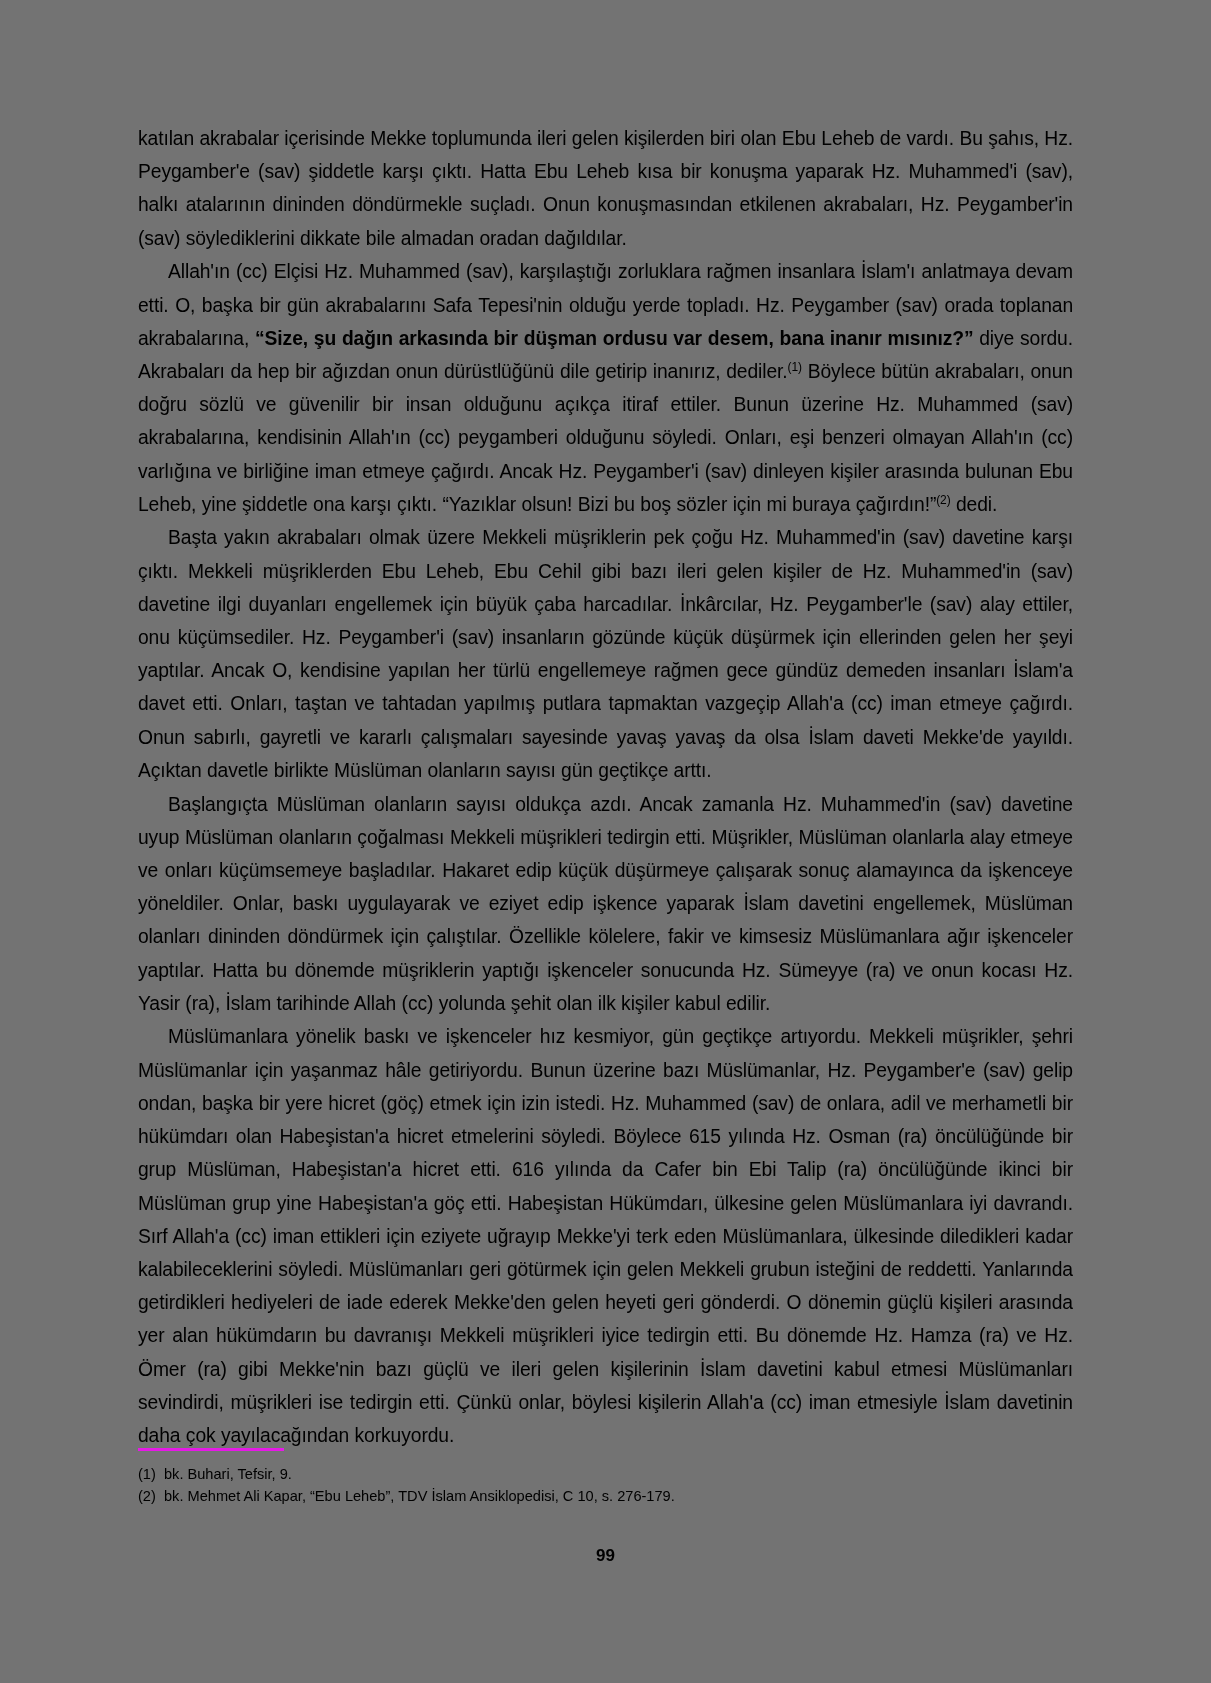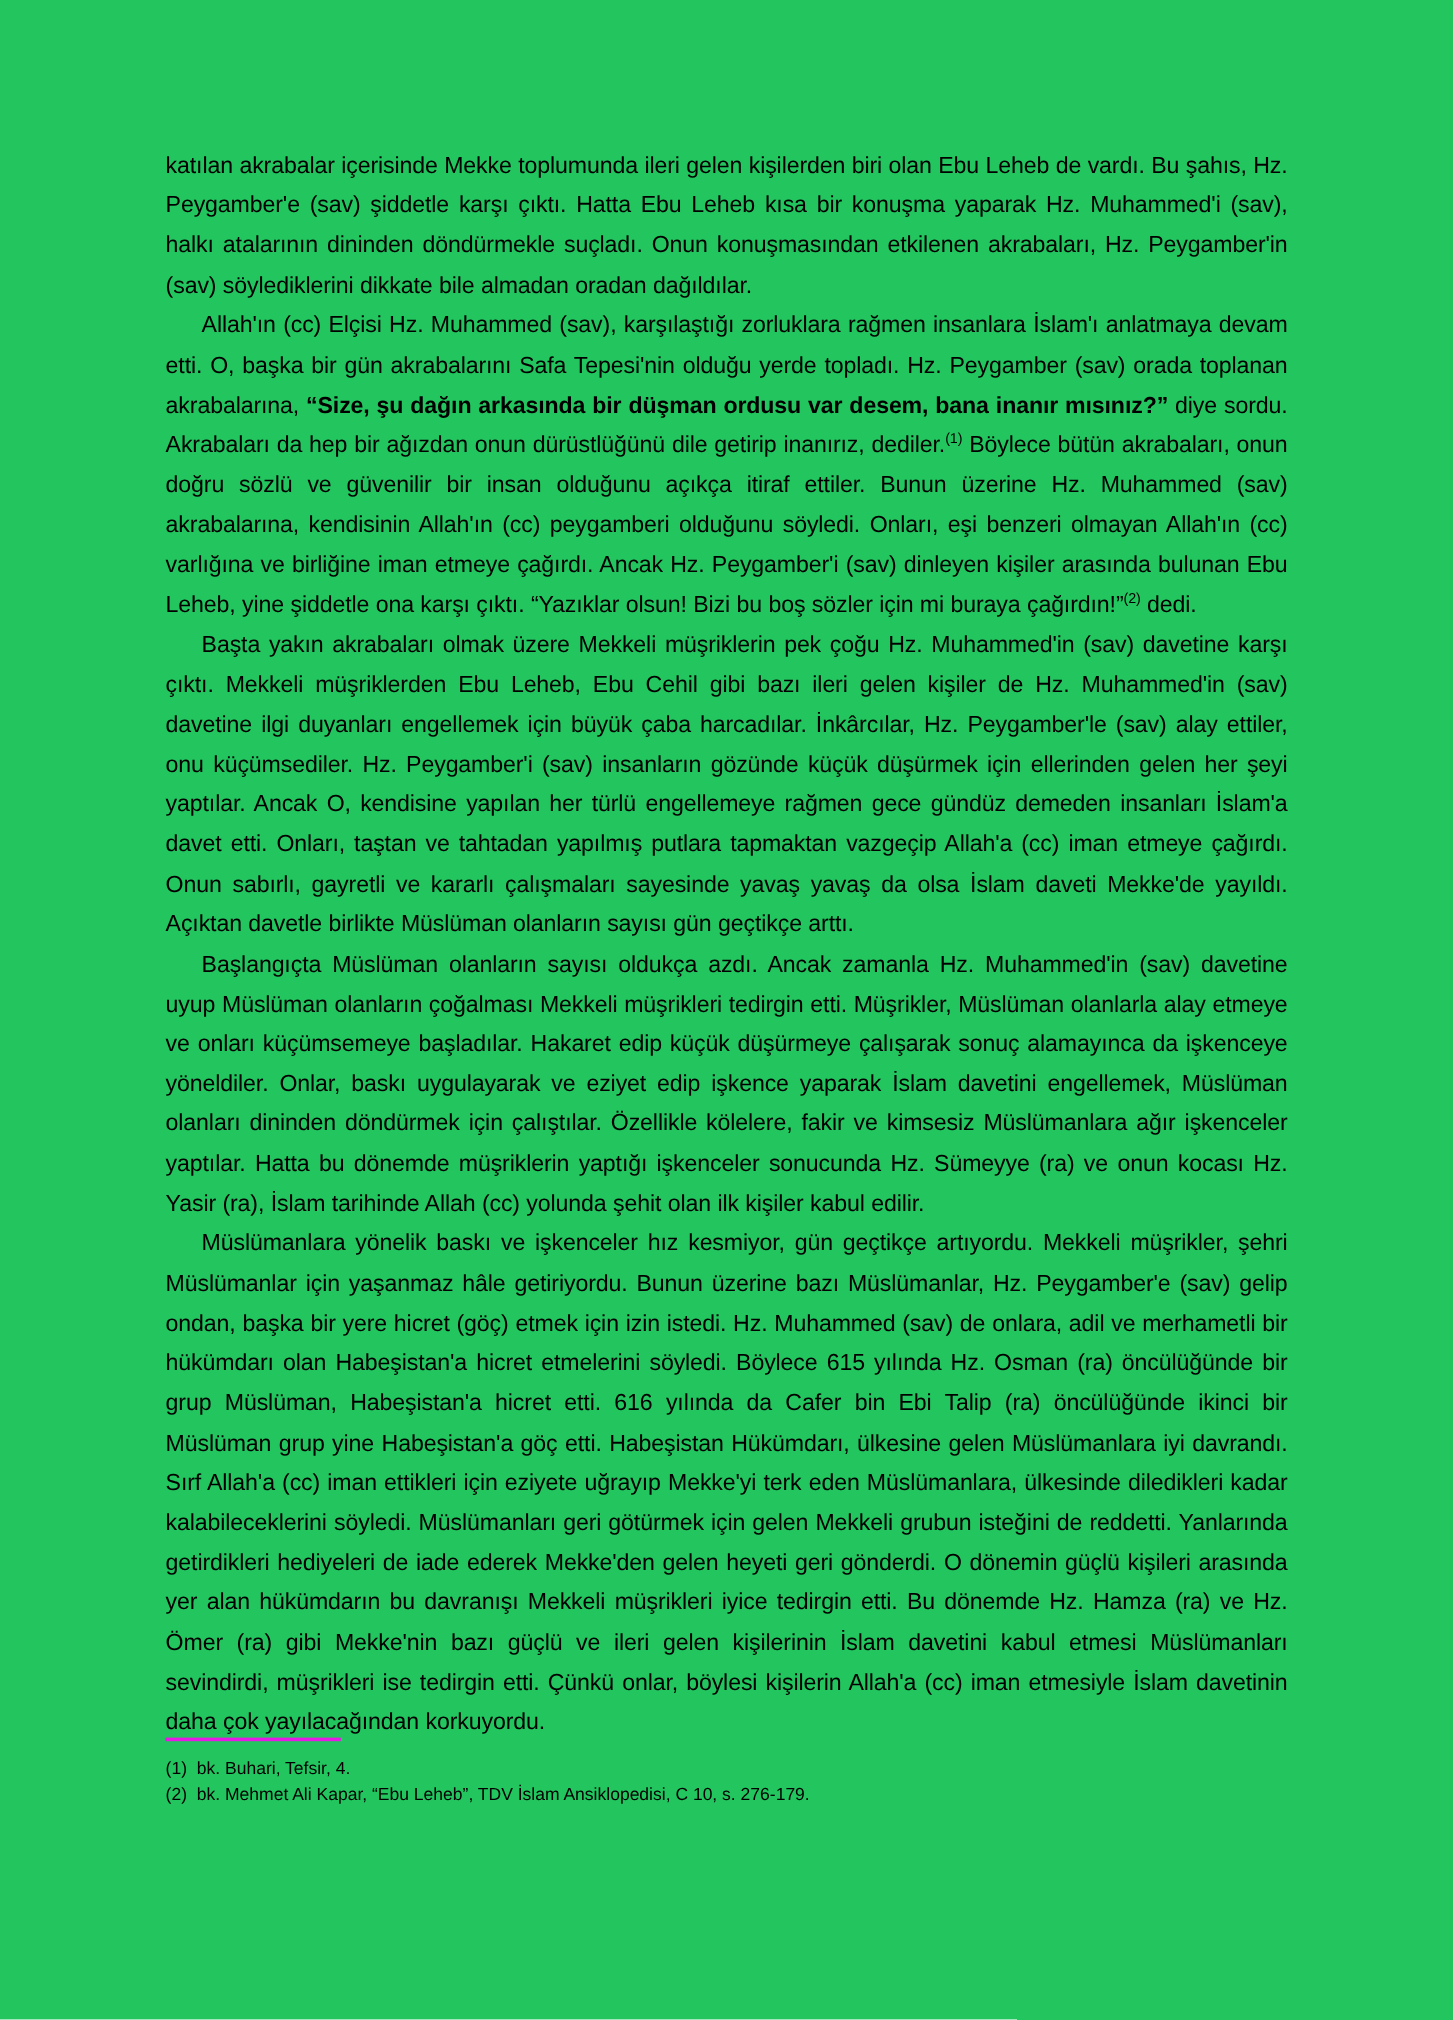--- a/index.html
+++ b/index.html
@@ -8,21 +8,21 @@
     background: #ffffff;
   }
   body {
     font-family: "Liberation Sans", sans-serif;
     color: #000000;
   }
   .page {
     position: relative;
     width: 1211px;
     height: 1683px;
-    background: #22c55e;
+    background: #737373;
     box-sizing: border-box;
     overflow: hidden;
   }
   .content {
     position: absolute;
     left: 138px;
     top: 122px;
     width: 935px;
   }
   .para {
@@ -94,18 +94,19 @@
     <p class="para indent">Başta yakın akrabaları olmak üzere Mekkeli müşriklerin pek çoğu Hz. Muhammed'in (sav) davetine karşı çıktı. Mekkeli müşriklerden Ebu Leheb, Ebu Cehil gibi bazı ileri gelen kişiler de Hz. Muhammed'in (sav) davetine ilgi duyanları engellemek için büyük çaba harcadılar. İnkârcılar, Hz. Peygamber'le (sav) alay ettiler, onu küçümsediler. Hz. Peygamber'i (sav) insanların gözünde küçük düşürmek için ellerinden gelen her şeyi yaptılar. Ancak O, kendisine yapılan her türlü engellemeye rağmen gece gündüz demeden insanları İslam'a davet etti. Onları, taştan ve tahtadan yapılmış putlara tapmaktan vazgeçip Allah'a (cc) iman etmeye çağırdı. Onun sabırlı, gayretli ve kararlı çalışmaları sayesinde yavaş yavaş da olsa İslam daveti Mekke'de yayıldı. Açıktan davetle birlikte Müslüman olanların sayısı gün geçtikçe arttı.</p>
 
     <p class="para indent">Başlangıçta Müslüman olanların sayısı oldukça azdı. Ancak zamanla Hz. Muhammed'in (sav) davetine uyup Müslüman olanların çoğalması Mekkeli müşrikleri tedirgin etti. Müşrikler, Müslüman olanlarla alay etmeye ve onları küçümsemeye başladılar. Hakaret edip küçük düşürmeye çalışarak sonuç alamayınca da işkenceye yöneldiler. Onlar, baskı uygulayarak ve eziyet edip işkence yaparak İslam davetini engellemek, Müslüman olanları dininden döndürmek için çalıştılar. Özellikle kölelere, fakir ve kimsesiz Müslümanlara ağır işkenceler yaptılar. Hatta bu dönemde müşriklerin yaptığı işkenceler sonucunda Hz. Sümeyye (ra) ve onun kocası Hz. Yasir (ra), İslam tarihinde Allah (cc) yolunda şehit olan ilk kişiler kabul edilir.</p>
 
     <p class="para indent">Müslümanlara yönelik baskı ve işkenceler hız kesmiyor, gün geçtikçe artıyordu. Mekkeli müşrikler, şehri Müslümanlar için yaşanmaz hâle getiriyordu. Bunun üzerine bazı Müslümanlar, Hz. Peygamber'e (sav) gelip ondan, başka bir yere hicret (göç) etmek için izin istedi. Hz. Muhammed (sav) de onlara, adil ve merhametli bir hükümdarı olan Habeşistan'a hicret etmelerini söyledi. Böylece 615 yılında Hz. Osman (ra) öncülüğünde bir grup Müslüman, Habeşistan'a hicret etti. 616 yılında da Cafer bin Ebi Talip (ra) öncülüğünde ikinci bir Müslüman grup yine Habeşistan'a göç etti. Habeşistan Hükümdarı, ülkesine gelen Müslümanlara iyi davrandı. Sırf Allah'a (cc) iman ettikleri için eziyete uğrayıp Mekke'yi terk eden Müslümanlara, ülkesinde diledikleri kadar kalabileceklerini söyledi. Müslümanları geri götürmek için gelen Mekkeli grubun isteğini de reddetti. Yanlarında getirdikleri hediyeleri de iade ederek Mekke'den gelen heyeti geri gönderdi. O dönemin güçlü kişileri arasında yer alan hükümdarın bu davranışı Mekkeli müşrikleri iyice tedirgin etti. Bu dönemde Hz. Hamza (ra) ve Hz. Ömer (ra) gibi Mekke'nin bazı güçlü ve ileri gelen kişilerinin İslam davetini kabul etmesi Müslümanları sevindirdi, müşrikleri ise tedirgin etti. Çünkü onlar, böylesi kişilerin Allah'a (cc) iman etmesiyle İslam davetinin daha çok yayılacağından korkuyordu.</p>
 
   </div>
 
   <div class="footnote-area">
     <div class="footnote-rule" style="background: rgb(230, 25, 230);"></div>
-    <p class="footnote"><span class="fn-num">(1)</span><span>bk. Buhari, Tefsir, 4.</span></p>
+    <p class="footnote"><span class="fn-num">(1)</span><span>bk. Buhari, Tefsir, 9.</span></p>
     <p class="footnote"><span class="fn-num">(2)</span><span>bk. Mehmet Ali Kapar, “Ebu Leheb”, TDV İslam Ansiklopedisi, C 10, s. 276-179.</span></p>
   </div>
 
+  <div class="page-number">99</div>
 
 </div>
 
 </body></html>

